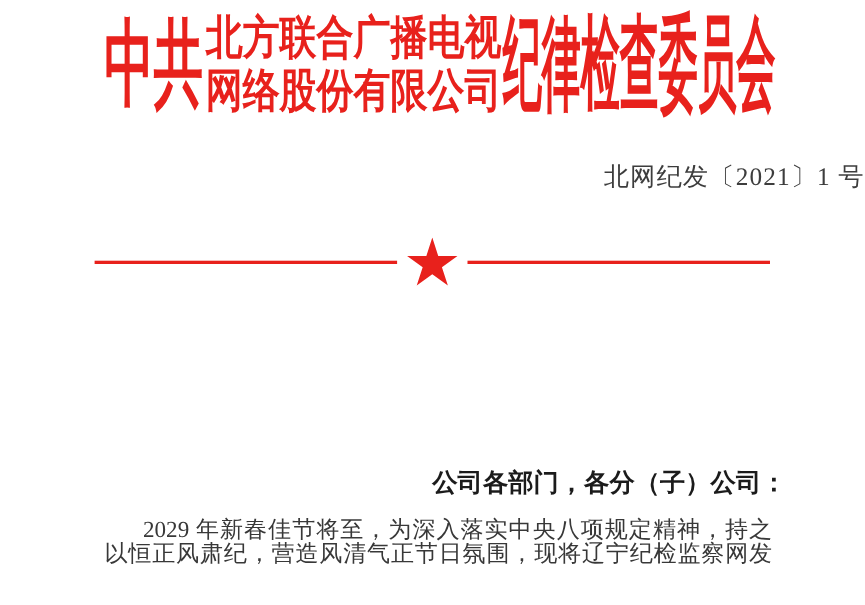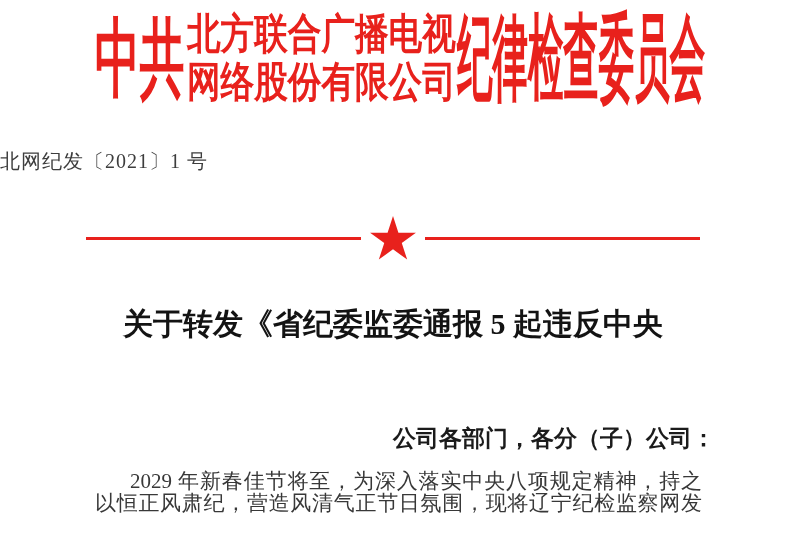--- a/index.html
+++ b/index.html
@@ -48,22 +48,22 @@
     font-size: 94px; line-height: 96px;
     transform: scaleX(0.377);
     transform-origin: left center;
   }
 
   
   .doc-number {
     position: absolute;
     top: 147px; left: 0;
     width: 786px;
-    text-align: left;
-    font-size: 20px; line-height: 28px;
+    text-align: right;
+    font-size: 23px; line-height: 28px;
     color: #3d3d3d;
     letter-spacing: 1px;
   }
 
   
   .divider {
     position: absolute;
     top: 215px; left: 86px;
     width: 614px; height: 46px;
     display: flex;
@@ -136,21 +136,20 @@
     <div class="rule"></div>
     <div class="star">
       <svg viewBox="0 0 100 96" xmlns="http://www.w3.org/2000/svg" aria-hidden="true">
         <polygon points="50,0 61.8,36.3 100,36.3 69.1,58.8 80.9,95.1 50,72.7 19.1,95.1 30.9,58.8 0,36.3 38.2,36.3"></polygon>
       </svg>
     </div>
     <div class="rule"></div>
   </div>
 
   <div class="doc-title">
-    <div>关于转发《省纪委监委通报 5 起违反中央</div>
   </div>
 
   <div class="salutation">公司各部门，各分（子）公司：</div>
 
   <div class="para-line para-line-1">2029 年新春佳节将至，为深入落实中央八项规定精神，持之</div>
   <div class="para-line para-line-2">以恒正风肃纪，营造风清气正节日氛围，现将辽宁纪检监察网发</div>
 
 </div>
 
 </body></html>

